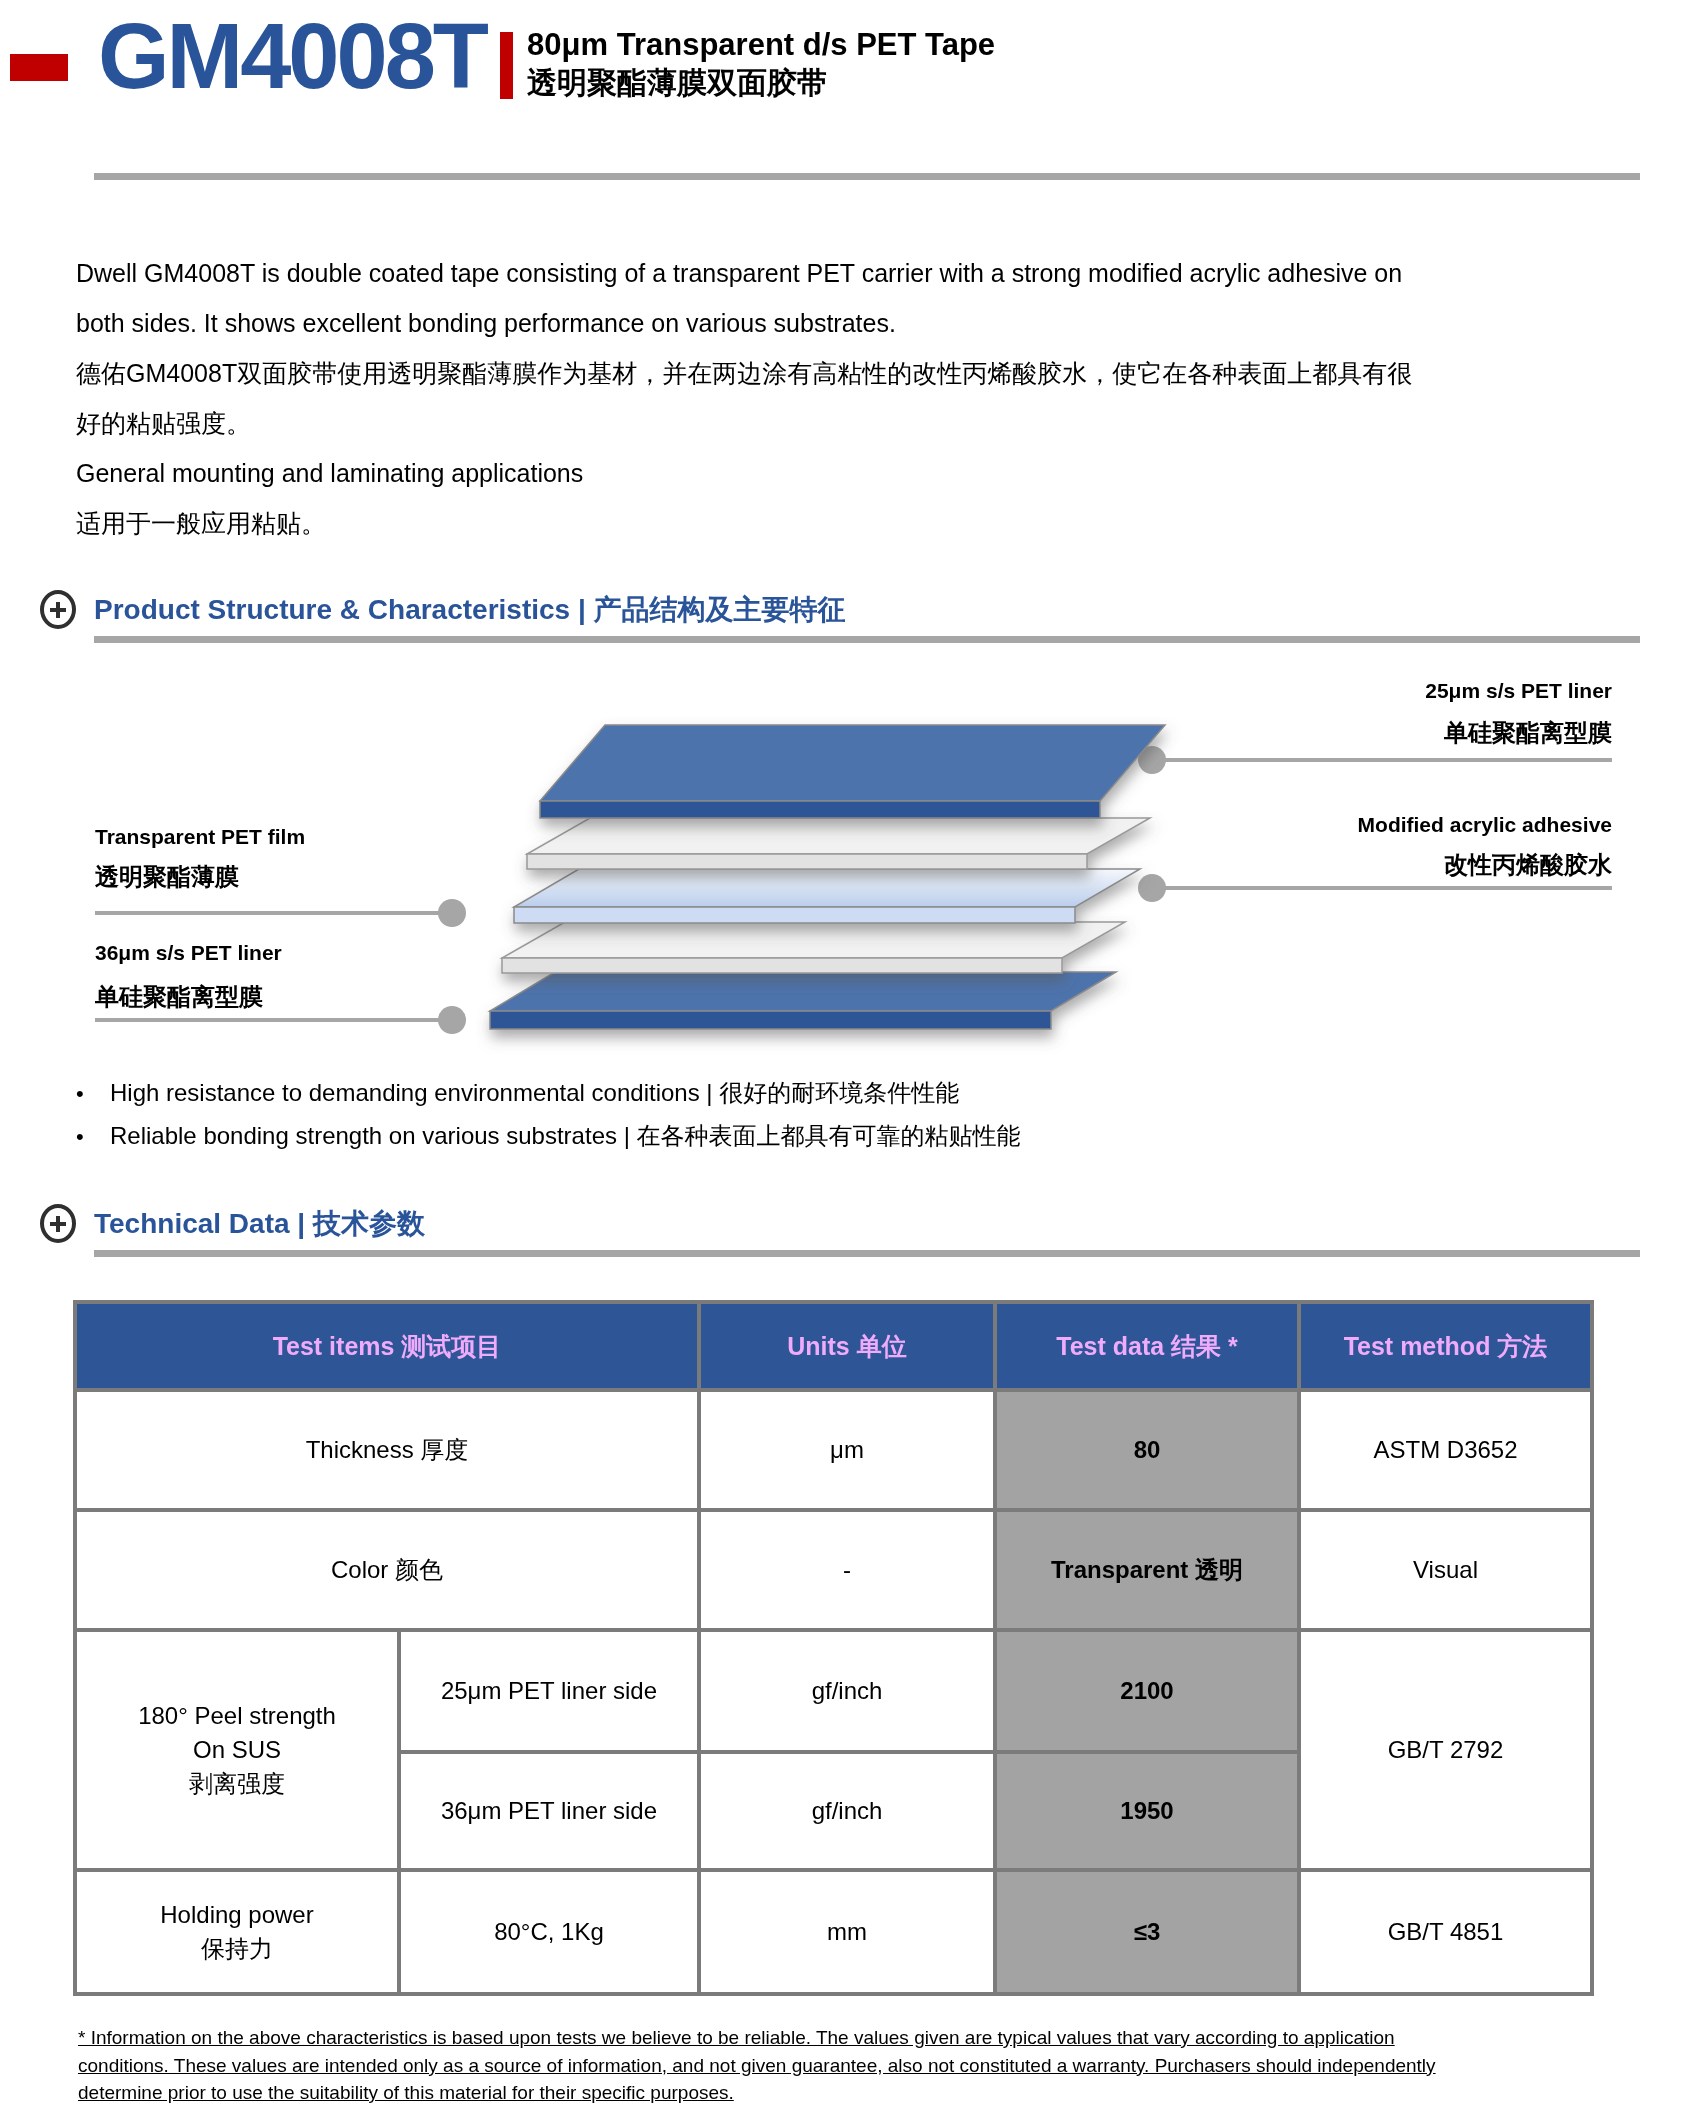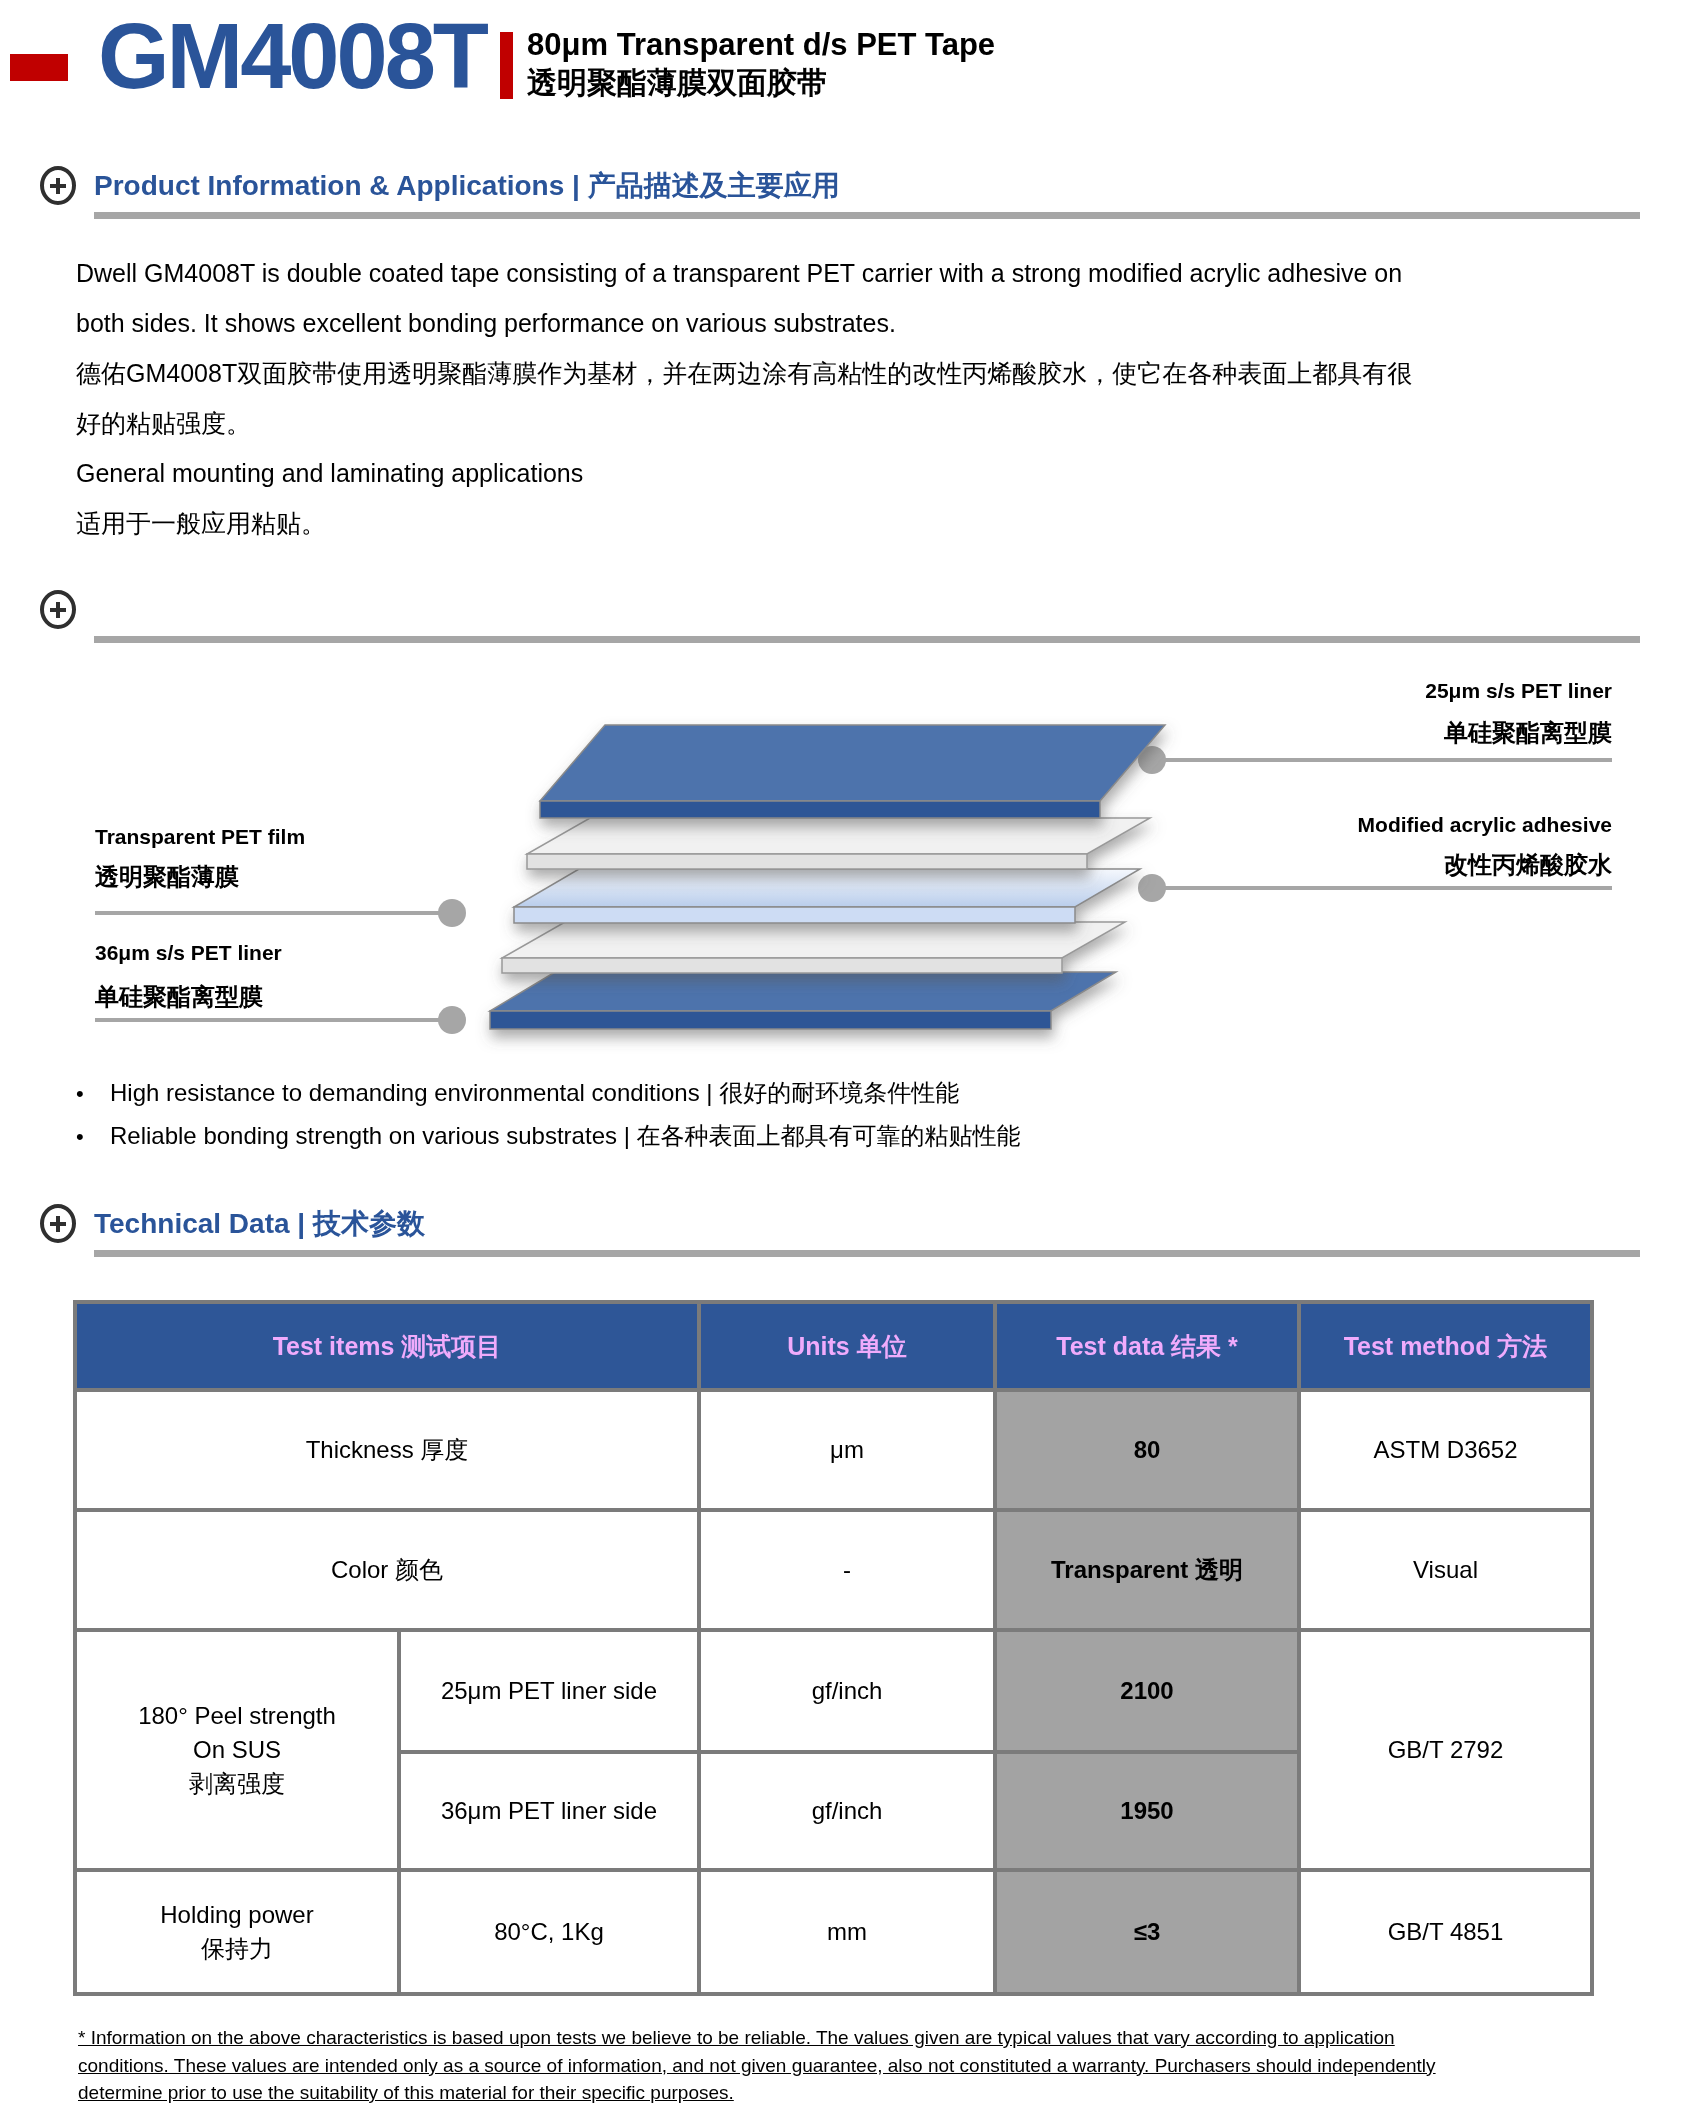--- a/index.html
+++ b/index.html
@@ -59,39 +59,36 @@
     <div class="red-dash"></div>
     <div class="product-code">GM4008T</div>
     <div class="red-vbar"></div>
     <div class="subtitles">
       <div class="subtitle-en">80μm Transparent d/s PET Tape</div>
       <div class="subtitle-zh">透明聚酯薄膜双面胶带</div>
     </div>
   </div>
 
   <div class="section" id="sec-info">
-    <div class="sec-row">
-      <div class="plus-icon"></div>
-      <div class="sec-title">Product Information &amp; Applications | 产品描述及主要应用</div>
-    </div>
     <div class="sec-bar"></div>
   </div>
 
   <div id="info-body">
     <div>Dwell GM4008T is double coated tape consisting of a transparent PET carrier with a strong modified acrylic adhesive on</div>
     <div>both sides. It shows excellent bonding performance on various substrates.</div>
     <div>德佑GM4008T双面胶带使用透明聚酯薄膜作为基材，并在两边涂有高粘性的改性丙烯酸胶水，使它在各种表面上都具有很</div>
     <div>好的粘贴强度。</div>
     <div>General mounting and laminating applications</div>
     <div>适用于一般应用粘贴。</div>
   </div>
 
   <div class="section" id="sec-structure">
     <div class="sec-row">
       <div class="plus-icon"></div>
+      <div class="sec-title">Product Structure &amp; Characteristics | 产品结构及主要特征</div>
     </div>
     <div class="sec-bar"></div>
   </div>
 
   <div id="diagram">
     <svg width="1704" height="400" viewBox="0 0 1704 400">
       <defs>
         <linearGradient id="filmGrad" x1="0" y1="0" x2="0" y2="1">
           <stop offset="0" stop-color="#f5f8fd"></stop>
             <stop offset="1" stop-color="#b9cdeb"></stop>

